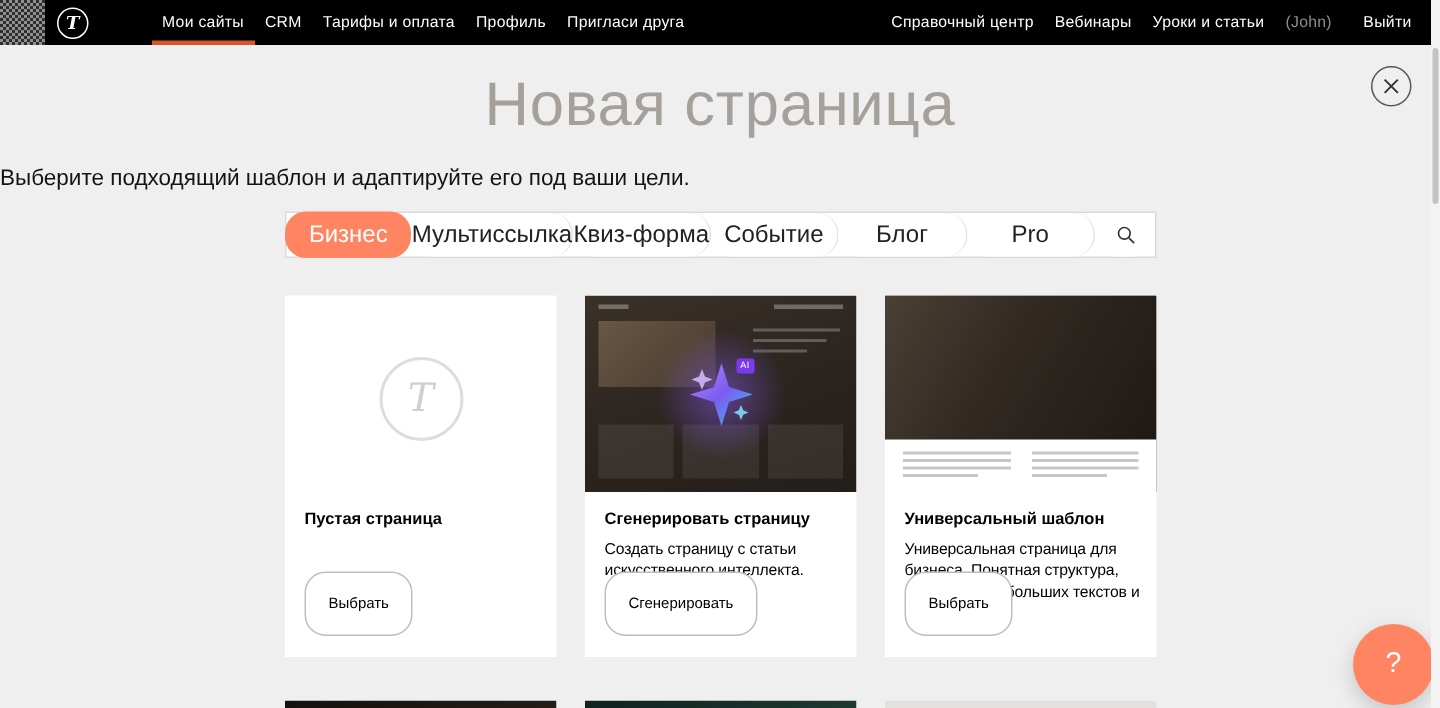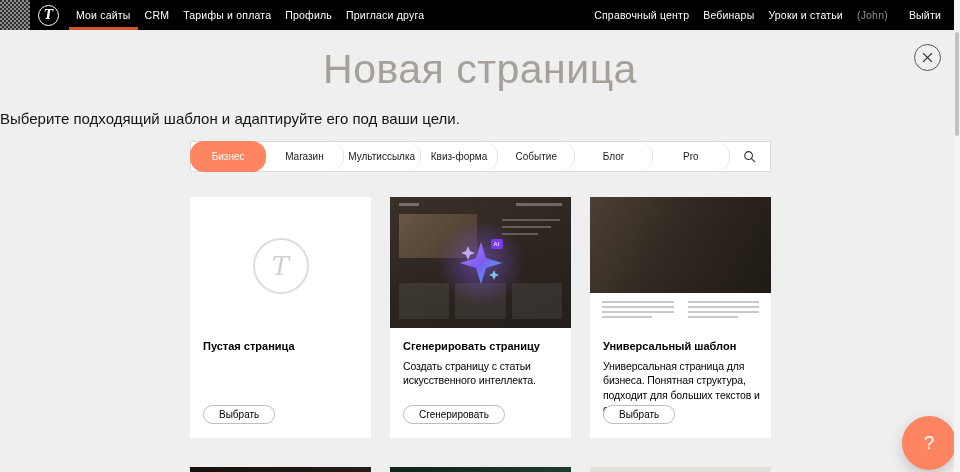--- a/index.html
+++ b/index.html
@@ -13,50 +13,50 @@
   }
 
   
   .navbar { position:absolute; top:0; left:0; right:0; height:30px; background:#000; display:flex; align-items:stretch; z-index:5; }
   .pattern { width:30px; height:30px; background-image:repeating-conic-gradient(#8f8f8f 0 25%, #2e2e2e 0 50%); background-size:4px 4px; }
   .logo { align-self:center; margin-left:8px; width:21px; height:21px; border:1.5px solid #fff; border-radius:50%;
           display:flex; align-items:center; justify-content:center; color:#fff;
           font-family:"DejaVu Serif", serif; font-size:12px; font-style:italic; font-weight:bold; cursor:pointer; }
   .nav-left { display:flex; margin-left:10px; }
   .nav-item { color:#fff; font-size:10.5px; line-height:30px; padding:0 7px; letter-spacing:.2px; cursor:pointer; white-space:nowrap; }
-  .nav-item.active { box-shadow:inset 0 -3px 0 #d6542e; }
+  .nav-item.active { box-shadow:inset 0 -3px 0 #d6542e;margin-left:32px; }
   .nav-right { margin-left:auto; display:flex; margin-right:12px; }
   .nav-user { color:#8f8f8f; margin-right:21px; }
 
   
   .close-btn { position:absolute; top:44px; left:914px; width:27px; height:27px; border-radius:50%;
                border:1px solid #555; display:flex; align-items:center; justify-content:center; cursor:pointer; }
 
   
   .page-title { position:absolute; top:46px; left:0; width:100%; text-align:center;
                 font-size:41px; font-weight:400; color:#a5a09a; letter-spacing:.5px; }
   .page-subtitle { position:absolute; top:110px; left:0; width:100%; font-size:15px; color:#141414; }
 
   
   .tabs { position:absolute; left:190px; top:141px; width:581px; height:31px; display:flex; background:#fff; border:1px solid #d9d9d9; }
-  .tab { flex:1; display:flex; align-items:center; justify-content:center; font-size:10px; color:#222;
+  .tab { flex:1; display:flex; align-items:center; justify-content:center; font-size:16px; color:#222;
          border-right:1px solid #e3e3e3; cursor:pointer; background:#fff; white-space:nowrap;border-radius:14px; }
   .tab:last-child { border-right:none; }
   .tab.active { background:#ff8562; color:#fff; margin:-1px 0 -1px -1px; border-right:none; }
   .tab-search { flex:0 0 40px; }
 
   
   .cards { position:absolute; left:190px; top:197px; display:grid; grid-template-columns:repeat(3,181px);
            grid-auto-rows:241px; column-gap:19px; row-gap:29px; }
   .card { background:#fff; position:relative; overflow:hidden; }
   .card-body { position:absolute; left:13px; right:11px; top:143px; }
   .card-title { font-size:11px; font-weight:700; }
   .card-desc { font-size:10.5px; margin-top:7px; line-height:1.38; letter-spacing:-.1px; }
   .card-actions { position:absolute; left:13px; bottom:14px; display:flex; gap:7px; }
-  .btn { height:19px; padding:0 15px; border:1px solid #bdbdbd; border-radius:14px; background:#fff;
+  .btn { height:43px; padding:0 15px; border:1px solid #bdbdbd; border-radius:14px; background:#fff;
          font-size:10px; color:#000; display:flex; align-items:center; cursor:pointer; font-family:inherit; white-space:nowrap; }
 
   
   .blank-logo { position:absolute; top:41px; left:50%; transform:translateX(-50%); width:56px; height:56px;
                 border:2px solid #ddd; border-radius:50%; display:flex; align-items:center; justify-content:center;
                 color:#cfcfcf; font-family:"DejaVu Serif", serif; font-size:26px; font-style:italic; }
 
   
   .preview { position:absolute; top:0; left:0; right:0; height:131px; overflow:hidden; cursor:pointer; }
 
@@ -130,21 +130,20 @@
   <svg width="11" height="11" viewBox="0 0 10 10">
     <path d="M1 1 L9 9 M9 1 L1 9" stroke="#333" stroke-width="1.2" fill="none"></path>
   </svg>
 </div>
 
 <h1 class="page-title">Новая страница</h1>
 <div class="page-subtitle">Выберите подходящий шаблон и адаптируйте его под ваши цели.</div>
 
 <div class="tabs">
   <div class="tab active">Бизнес</div>
-  <div class="tab">Магазин</div>
   <div class="tab">Мультиссылка</div>
   <div class="tab">Квиз-форма</div>
   <div class="tab">Событие</div>
   <div class="tab">Блог</div>
   <div class="tab">Pro</div>
   <div class="tab tab-search">
     <svg width="13" height="13" viewBox="0 0 14 14">
       <circle cx="6" cy="6" r="4.2" fill="none" stroke="#333" stroke-width="1.2"></circle>
       <line x1="9.2" y1="9.2" x2="13" y2="13" stroke="#333" stroke-width="1.2"></line>
     </svg>

